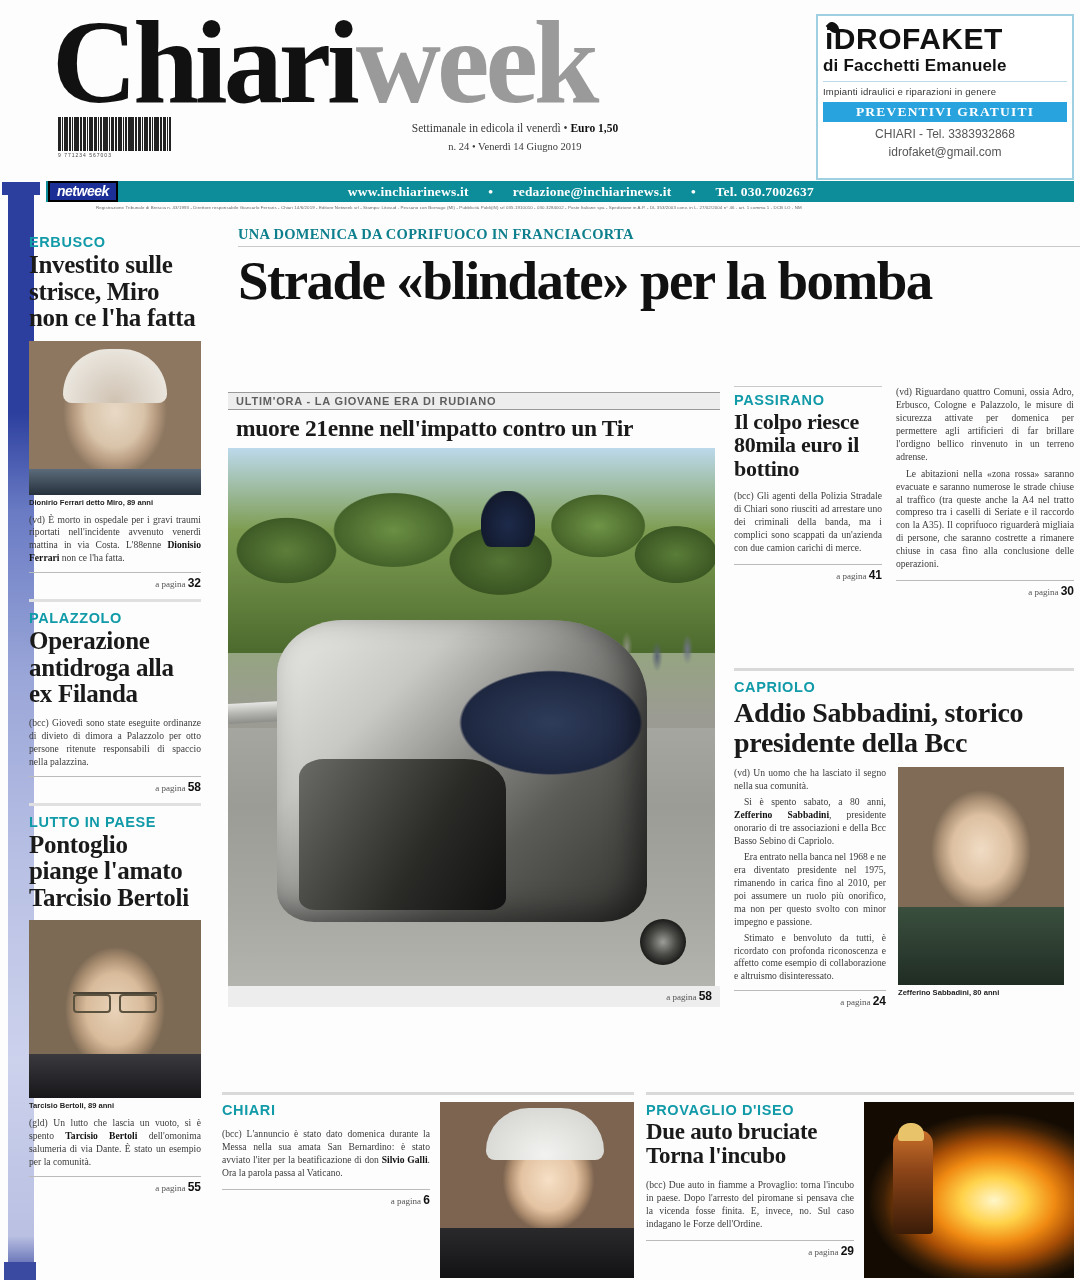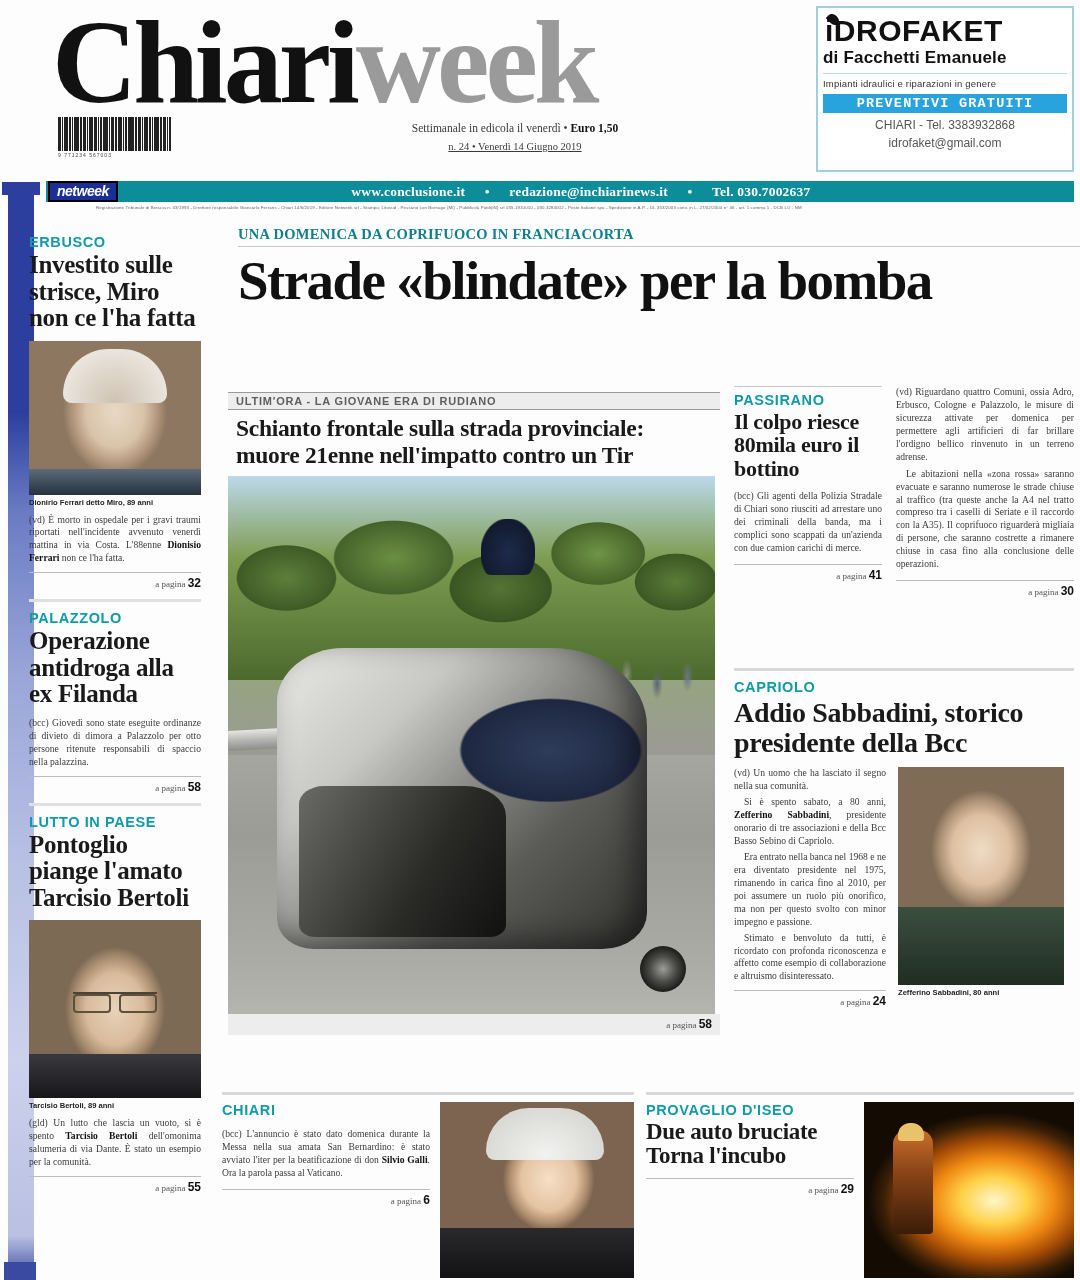--- a/index.html
+++ b/index.html
@@ -61,26 +61,26 @@
     font-family: "Liberation Sans", sans-serif;
     font-size: 5px; color: #444; letter-spacing: 1px; margin-top: 1px;
   }
 
   .masthead-sub {
     position: absolute; left: 280px; top: 122px;
     width: 470px; text-align: center;
     font-family: "Liberation Serif", serif;
     font-size: 11.5px; color: #3a3a3a;
   }
-  .masthead-sub .line2 { margin-top: 7px; font-size: 10.5px; text-decoration: underline; }
+  .masthead-sub .line2 { margin-top: 7px; font-size: 10.5px; }
   .masthead-sub b { font-weight: bold; color: #111; }
 
   
   .adbox {
-    position: absolute; left: 816px; top: 6px;
+    position: absolute; left: 816px; top: 14px;
     width: 258px; height: 166px;
     border: 2px solid #9fd0e2;
     background: #ffffff;
     padding: 3px 5px;
   }
   .ad-title {
     font-family: "Liberation Sans", sans-serif;
     font-weight: bold; font-size: 30px; color: #111;
     letter-spacing: 0.5px; line-height: 1.05; margin-top: 4px;
     position: relative; padding-left: 2px;
@@ -97,21 +97,21 @@
     font-weight: bold; font-size: 17px; color: #111;
     margin-top: 1px; letter-spacing: 0.2px;
   }
   .ad-rule { height: 1px; background: #b9dcea; margin: 5px 0 4px; }
   .ad-desc {
     font-family: "Liberation Sans", sans-serif;
     font-size: 9.5px; color: #333; letter-spacing: 0.2px;
   }
   .ad-banner {
     background: #29a3dd; color: #ffffff;
-    font-family: Liberation Mono, monospace;
+    font-family: Liberation Serif, serif;
     font-weight: bold; font-size: 13.5px;
     text-align: center; letter-spacing: 1.2px;
     padding: 2px 0; margin: 5px 0 3px;
   }
   .ad-contact {
     font-family: "Liberation Sans", sans-serif;
     font-size: 12px; color: #555;
     text-align: center; line-height: 1.5;
   }
 
@@ -483,21 +483,21 @@
       <div class="ad-contact">
         <div>CHIARI - Tel. 3383932868</div>
         <div>idrofaket@gmail.com</div>
       </div>
     </div>
   </div>
 
   <div class="webbar">
     <div class="netweek">netweek</div>
     <div class="webbar-links">
-      <span>www.conclusione.it</span>
+      <span>www.inchiarinews.it</span>
       <span>•</span>
       <span>redazione@inchiarinews.it</span>
       <span>•</span>
       <span>Tel. 030.7002637</span>
     </div>
   </div>
   <div class="colophon">Registrazione Tribunale di Brescia n. 43/1993 - Direttore responsabile Giancarlo Ferraris - Chiari 14/6/2019 - Editore Netweek srl - Stampa: Litosud - Pessano con Bornago (MI) - Pubblicità Publi(iN) srl 035.1910010 - 030.3284002 - Poste Italiane spa - Spedizione in A.P. - DL 353/2003 conv. in L. 27/02/2004 n° 46 - art. 1 comma 1 - DCB LO - NM</div>
 
   <div class="col-left">
 
@@ -554,21 +554,20 @@
     <div class="top-kicker">UNA DOMENICA DA COPRIFUOCO IN FRANCIACORTA</div>
     <div class="hr-thin" style="margin:3px 0 6px"></div>
     <div class="main-headline">Strade «blindate» per la bomba</div>
   </div>
 
   <div style="position:absolute; left:228px; top:386px; width:492px">
     <div class="subbox">
       <div class="lbl">ULTIM'ORA - LA GIOVANE ERA DI RUDIANO</div>
     </div>
     <div class="sub-headline">
-      <div>Schianto frontale sulla strada provinciale:</div>
       <div>muore 21enne nell'impatto contro un Tir</div>
     </div>
     <div class="crash-photo">
       <div class="cp-trees"></div>
       <div class="cp-road"></div>
       <div class="cp-guard"></div>
       <div class="cp-people"></div>
       <div class="cp-car"></div>
       <div class="cp-wheel"></div>
       <div class="cp-fire"></div>
@@ -655,20 +654,23 @@
       </div>
     </div>
   </div>
 
   <div class="bot-right">
     <div class="hr-grey" style="margin-bottom:7px"></div>
     <div class="bot-grid">
       <div class="bot-txt">
         <div class="kicker">PROVAGLIO D'ISEO</div>
         <div class="headline" style="margin-top:2px">Due auto bruciate Torna l'incubo</div>
+        <div class="body-text" style="margin-top:10px">
+          <span>(bcc) </span><span>Due auto in fiamme a Provaglio: torna l'incubo in paese. Dopo l'arresto del piromane si pensava che la vicenda fosse finita. E, invece, no. Sul caso indagano le Forze dell'Ordine.</span>
+        </div>
         <div class="pagref" style="margin-top:9px">
           <span>a pagina</span>
           <b>29</b>
         </div>
       </div>
       <div>
         <div class="photo photo-fire">
           <div class="pf-fireman"></div>
           <div class="pf-helmet"></div>
         </div>

